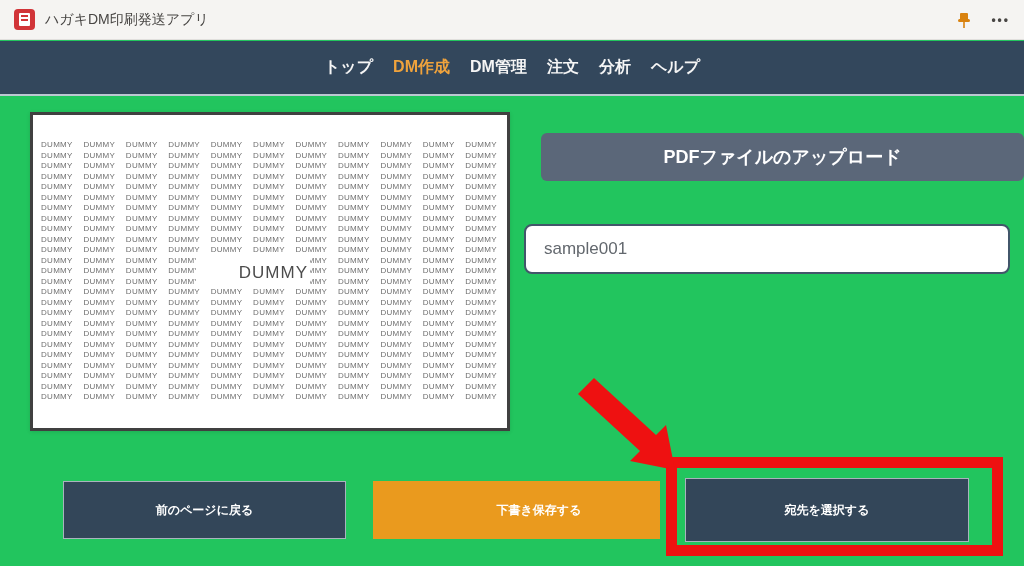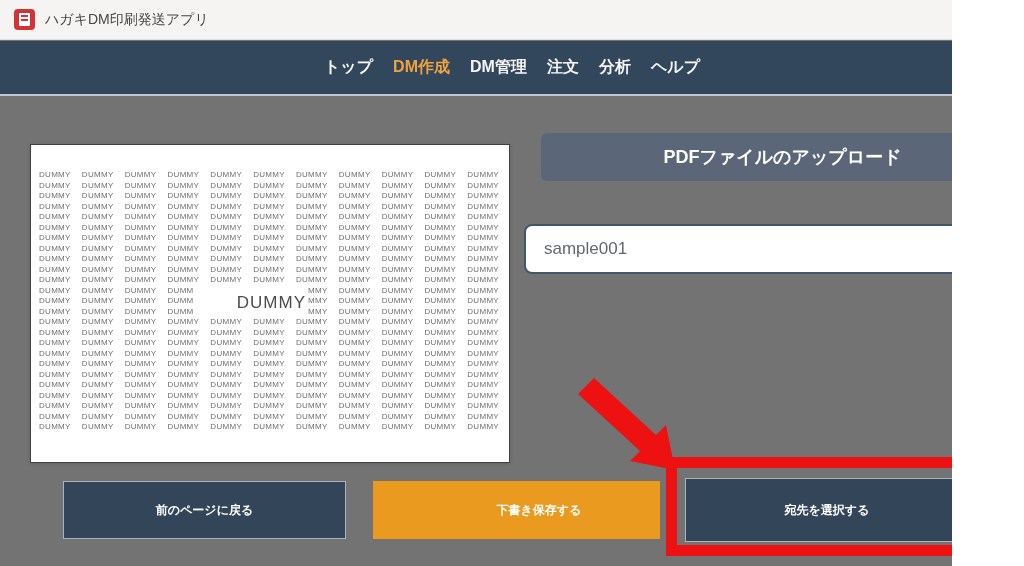--- a/index.html
+++ b/index.html
@@ -1,19 +1,19 @@
 <!DOCTYPE html>
 <html><head>
 <meta charset="utf-8">
 <style>
   * { margin:0; padding:0; box-sizing:border-box; }
   html,body { background:#fff; }
   body { font-family:"Liberation Sans","DejaVu Sans",sans-serif; }
   .app {
-    position:relative; width:952px; height:566px; background:#737373;
+    position:relative; width:1024px; height:566px; background:#22c55e;
     overflow:hidden;
   }
   
   .titlebar {
     position:absolute; left:0; top:0; width:1024px; height:40px;
     background:#f5f4f2; border-bottom:1px solid #e1dfdd;
     display:flex; align-items:center; padding:0 14px;
   }
   .app-icon {
     width:21px; height:21px; background:#d13438; border-radius:4px;
@@ -41,22 +41,22 @@
     position:absolute; left:0; top:41px; width:1024px; height:55px;
     background:#33475c; border-bottom:2px solid #bcc8d2;
     display:flex; align-items:center; justify-content:center; gap:20px;
   }
   .nav-item {
     color:#f5f5f5; font-size:16px; font-weight:bold; cursor:pointer; white-space:nowrap;
   }
   .nav-item.active { color:#f0a33c; }
   
   .preview-card {
-    position:absolute; left:30px; top:144px; width:480px; height:319px;
-    background:#ffffff; border:1px solid #404040;
+    position:absolute; left:30px; top:112px; width:480px; height:319px;
+    background:#ffffff; border:3px solid #404040;
     box-shadow:0 1px 4px rgba(0,0,0,0.12);
   }
   .dummy-grid {
     position:absolute; left:8px; right:10px; top:25px;
   }
   .dummy-row {
     display:flex; justify-content:space-between; height:10.5px;
   }
   .dummy-cell {
     font-size:8px; line-height:10.5px; color:#6e6e6e; letter-spacing:0.3px;

